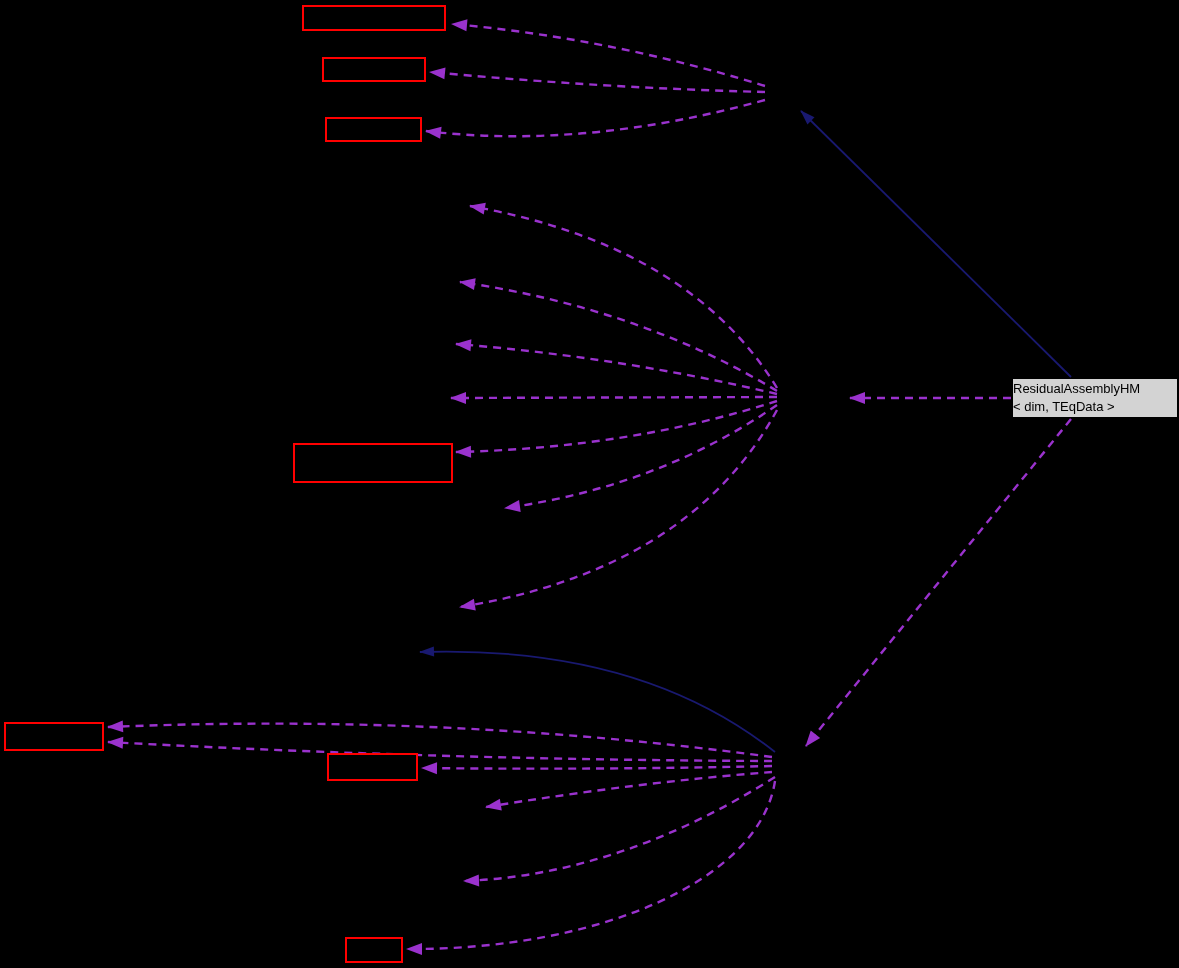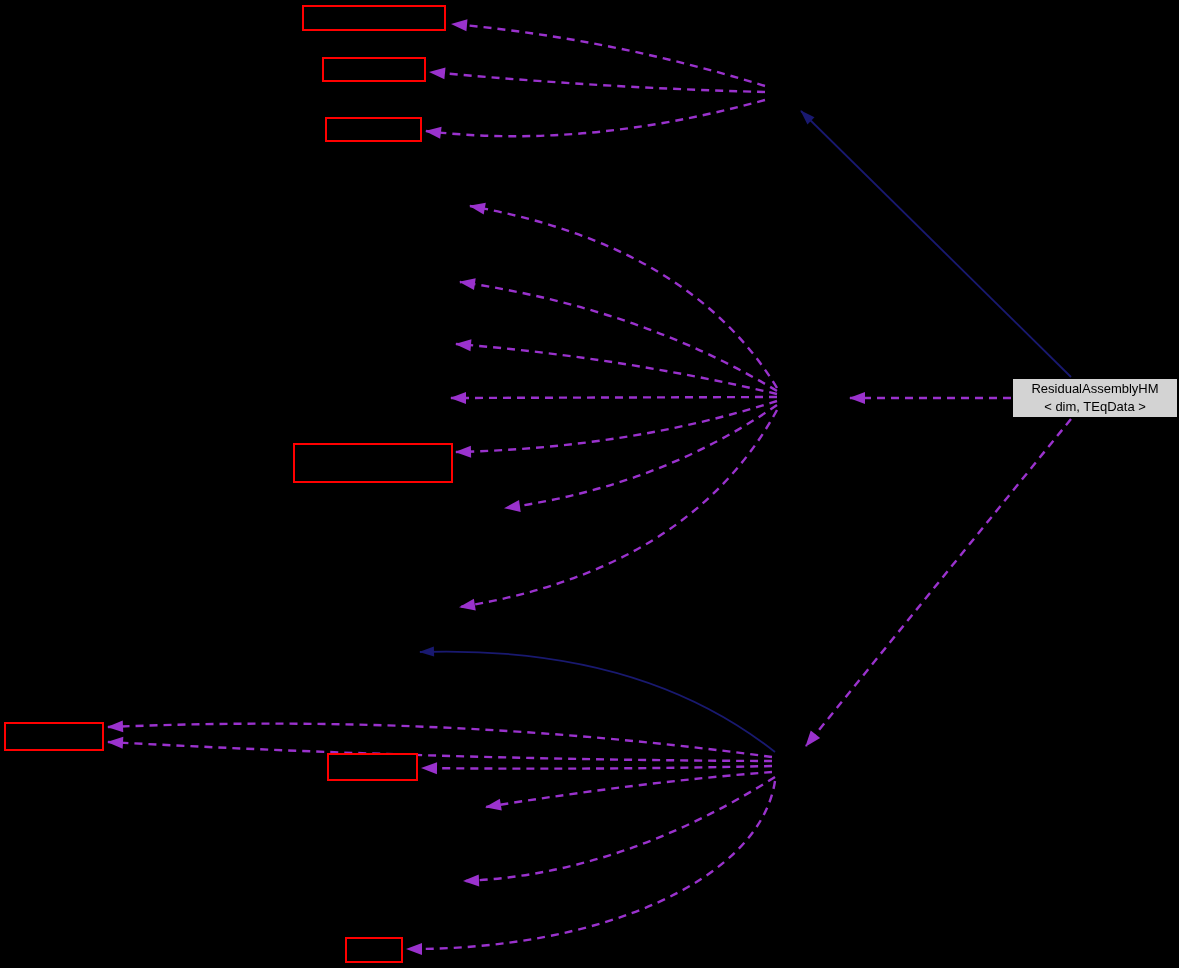--- a/index.html
+++ b/index.html
@@ -6,21 +6,21 @@
   body{width:1179px;height:968px;position:relative;overflow:hidden;
        font-family:"Liberation Sans",sans-serif;}
   .canvas{position:absolute;left:0;top:0;width:1179px;height:968px;}
   .edge-layer{position:absolute;left:0;top:0;}
   .edge{fill:none;}
   .node-layer{position:absolute;left:0;top:0;width:0;height:0;}
   .class-node{position:absolute;background:#000;box-sizing:border-box;border:2px solid #f00;}
   .hidden-node{position:absolute;background:#000;}
   .main-node{position:absolute;left:1012px;top:378px;width:166px;height:40px;
              background:#d3d3d3;border:1px solid #000;box-sizing:border-box;
-             color:#000;font-size:13px;line-height:18px;text-align:center;
+             color:#000;font-size:13px;line-height:18px;
              padding-top:1px;white-space:nowrap;overflow:hidden;}
 </style>
 </head>
 <body style="background: rgb(0, 0, 0);">
 
 <div class="canvas">
 
   <div class="node-layer">
       <div class="hidden-node" style="left: 765px; top: 72px; width: 130px; height: 42px;"></div>
       <div class="hidden-node" style="left: 777px; top: 378px; width: 72px; height: 38px;"></div>

